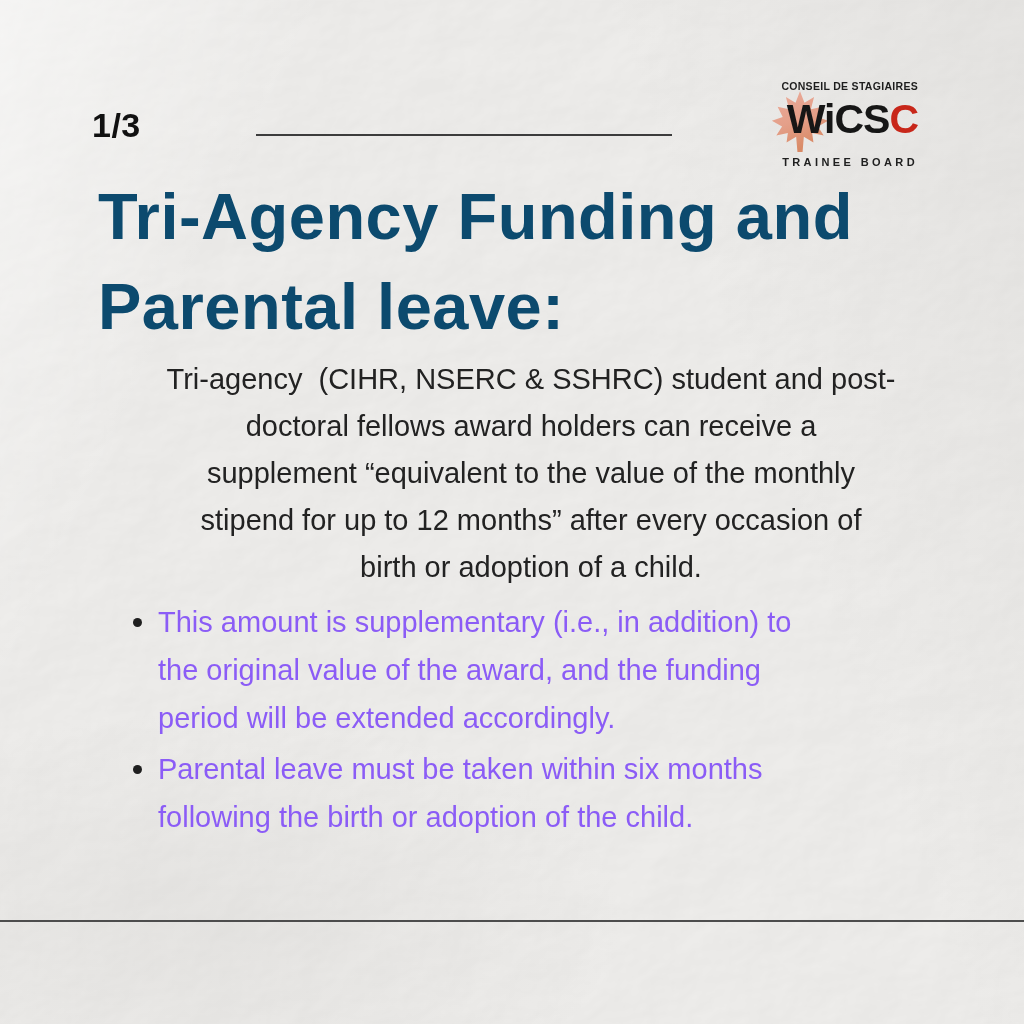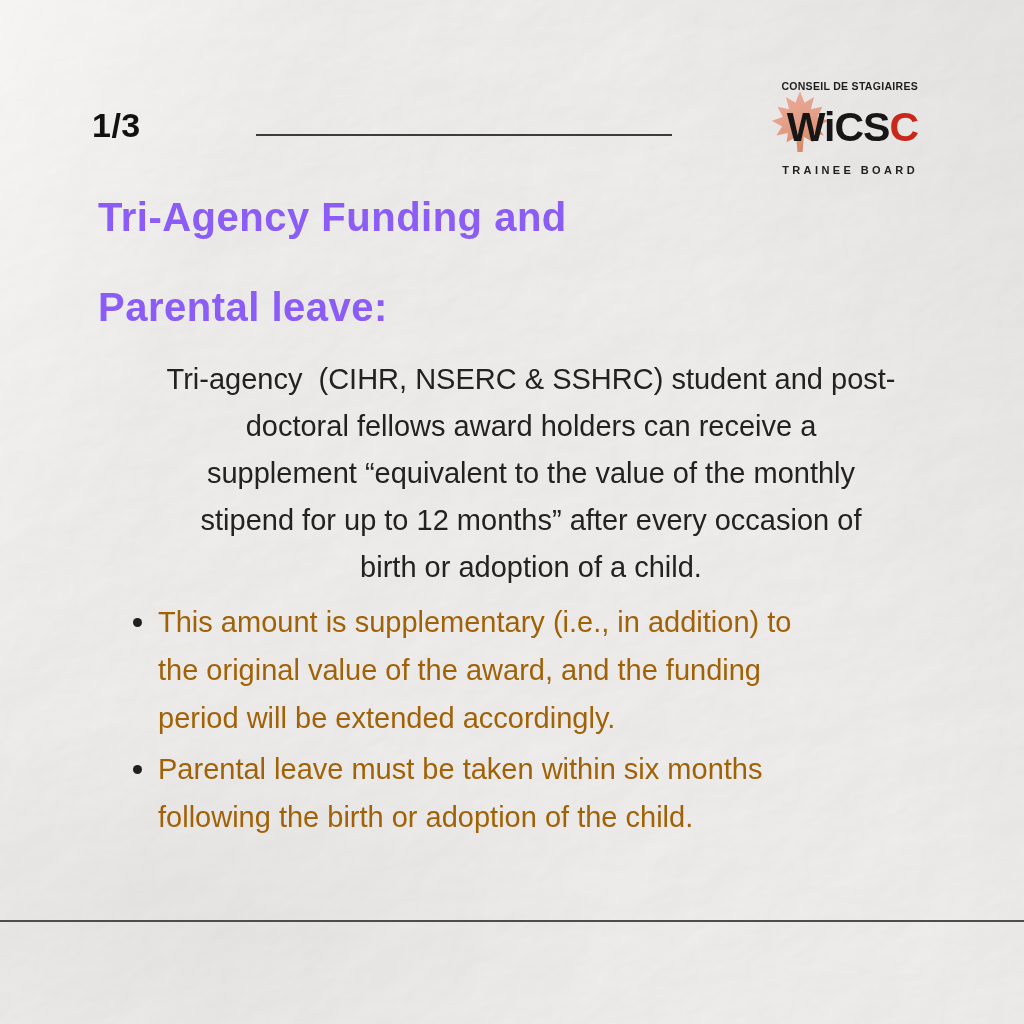--- a/index.html
+++ b/index.html
@@ -71,21 +71,21 @@
     z-index: 1;
     font-size: 10.5px;
     font-weight: 700;
     letter-spacing: 0.3px;
     color: #1d1d1d;
     white-space: nowrap;
   }
   .logo-word {
     position: relative;
     z-index: 1;
-    margin-top: 14px;
+    margin-top: 6px;
     font-size: 41px;
     line-height: 42px;
     font-weight: 700;
     letter-spacing: -1px;
     color: #161616;
     white-space: nowrap;
   }
   .logo-word .red { color: #c8271a; }
   .logo-bottom {
     position: relative;
@@ -97,25 +97,25 @@
     letter-spacing: 3.4px;
     color: #202020;
     white-space: nowrap;
   }
   .title {
     position: absolute;
     left: 98px;
     top: 172px;
     width: 880px;
     margin: 0;
-    font-size: 40px;
+    font-size: 65px;
     line-height: 90px;
     font-weight: 800;
     letter-spacing: 0.5px;
-    color: #8b5cf6;
+    color: #0c4a6e;
     white-space: pre-wrap;
   }
   .paragraph {
     position: absolute;
     left: 101px;
     top: 356px;
     width: 860px;
     margin: 0;
     font-size: 29px;
     line-height: 47px;
@@ -141,21 +141,21 @@
     flex: 0 0 auto;
     width: 9px;
     height: 9px;
     margin: 20px 16px 0 0;
     border-radius: 50%;
     background: #1f1f1f;
   }
   .bullet-text {
     font-size: 29px;
     line-height: 48px;
-    color: #a16207;
+    color: #8b5cf6;
     white-space: pre-wrap;
   }
   .bottom-divider {
     position: absolute;
     left: 0;
     top: 920px;
     width: 1024px;
     height: 2px;
     background: #4d4d4d;
   }

